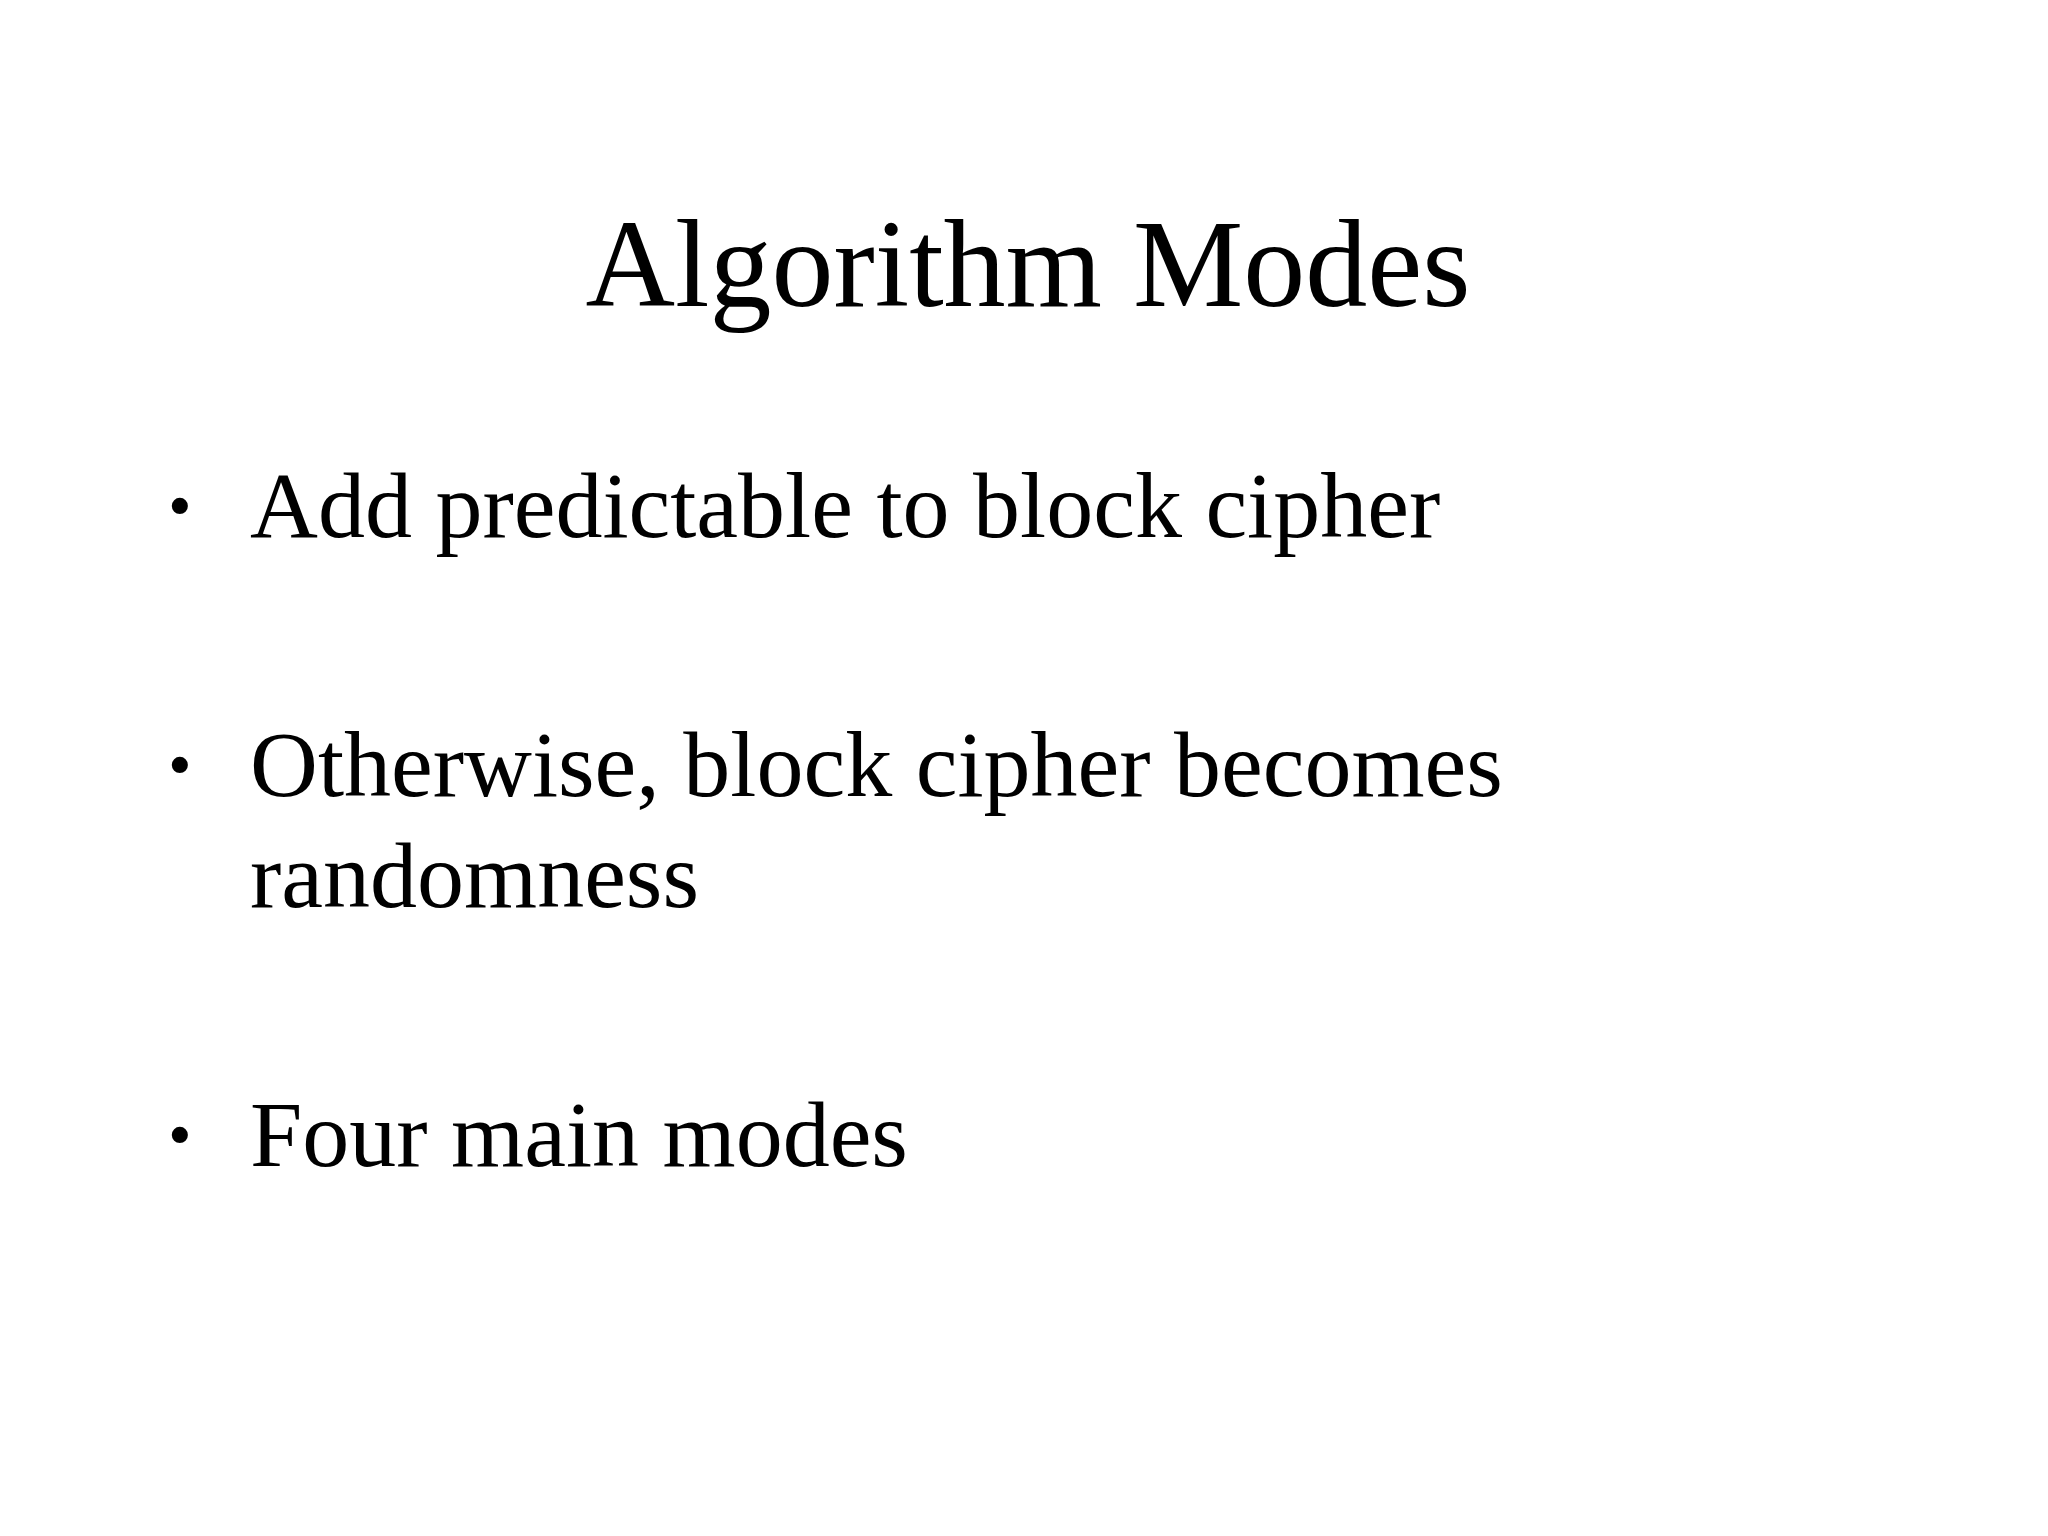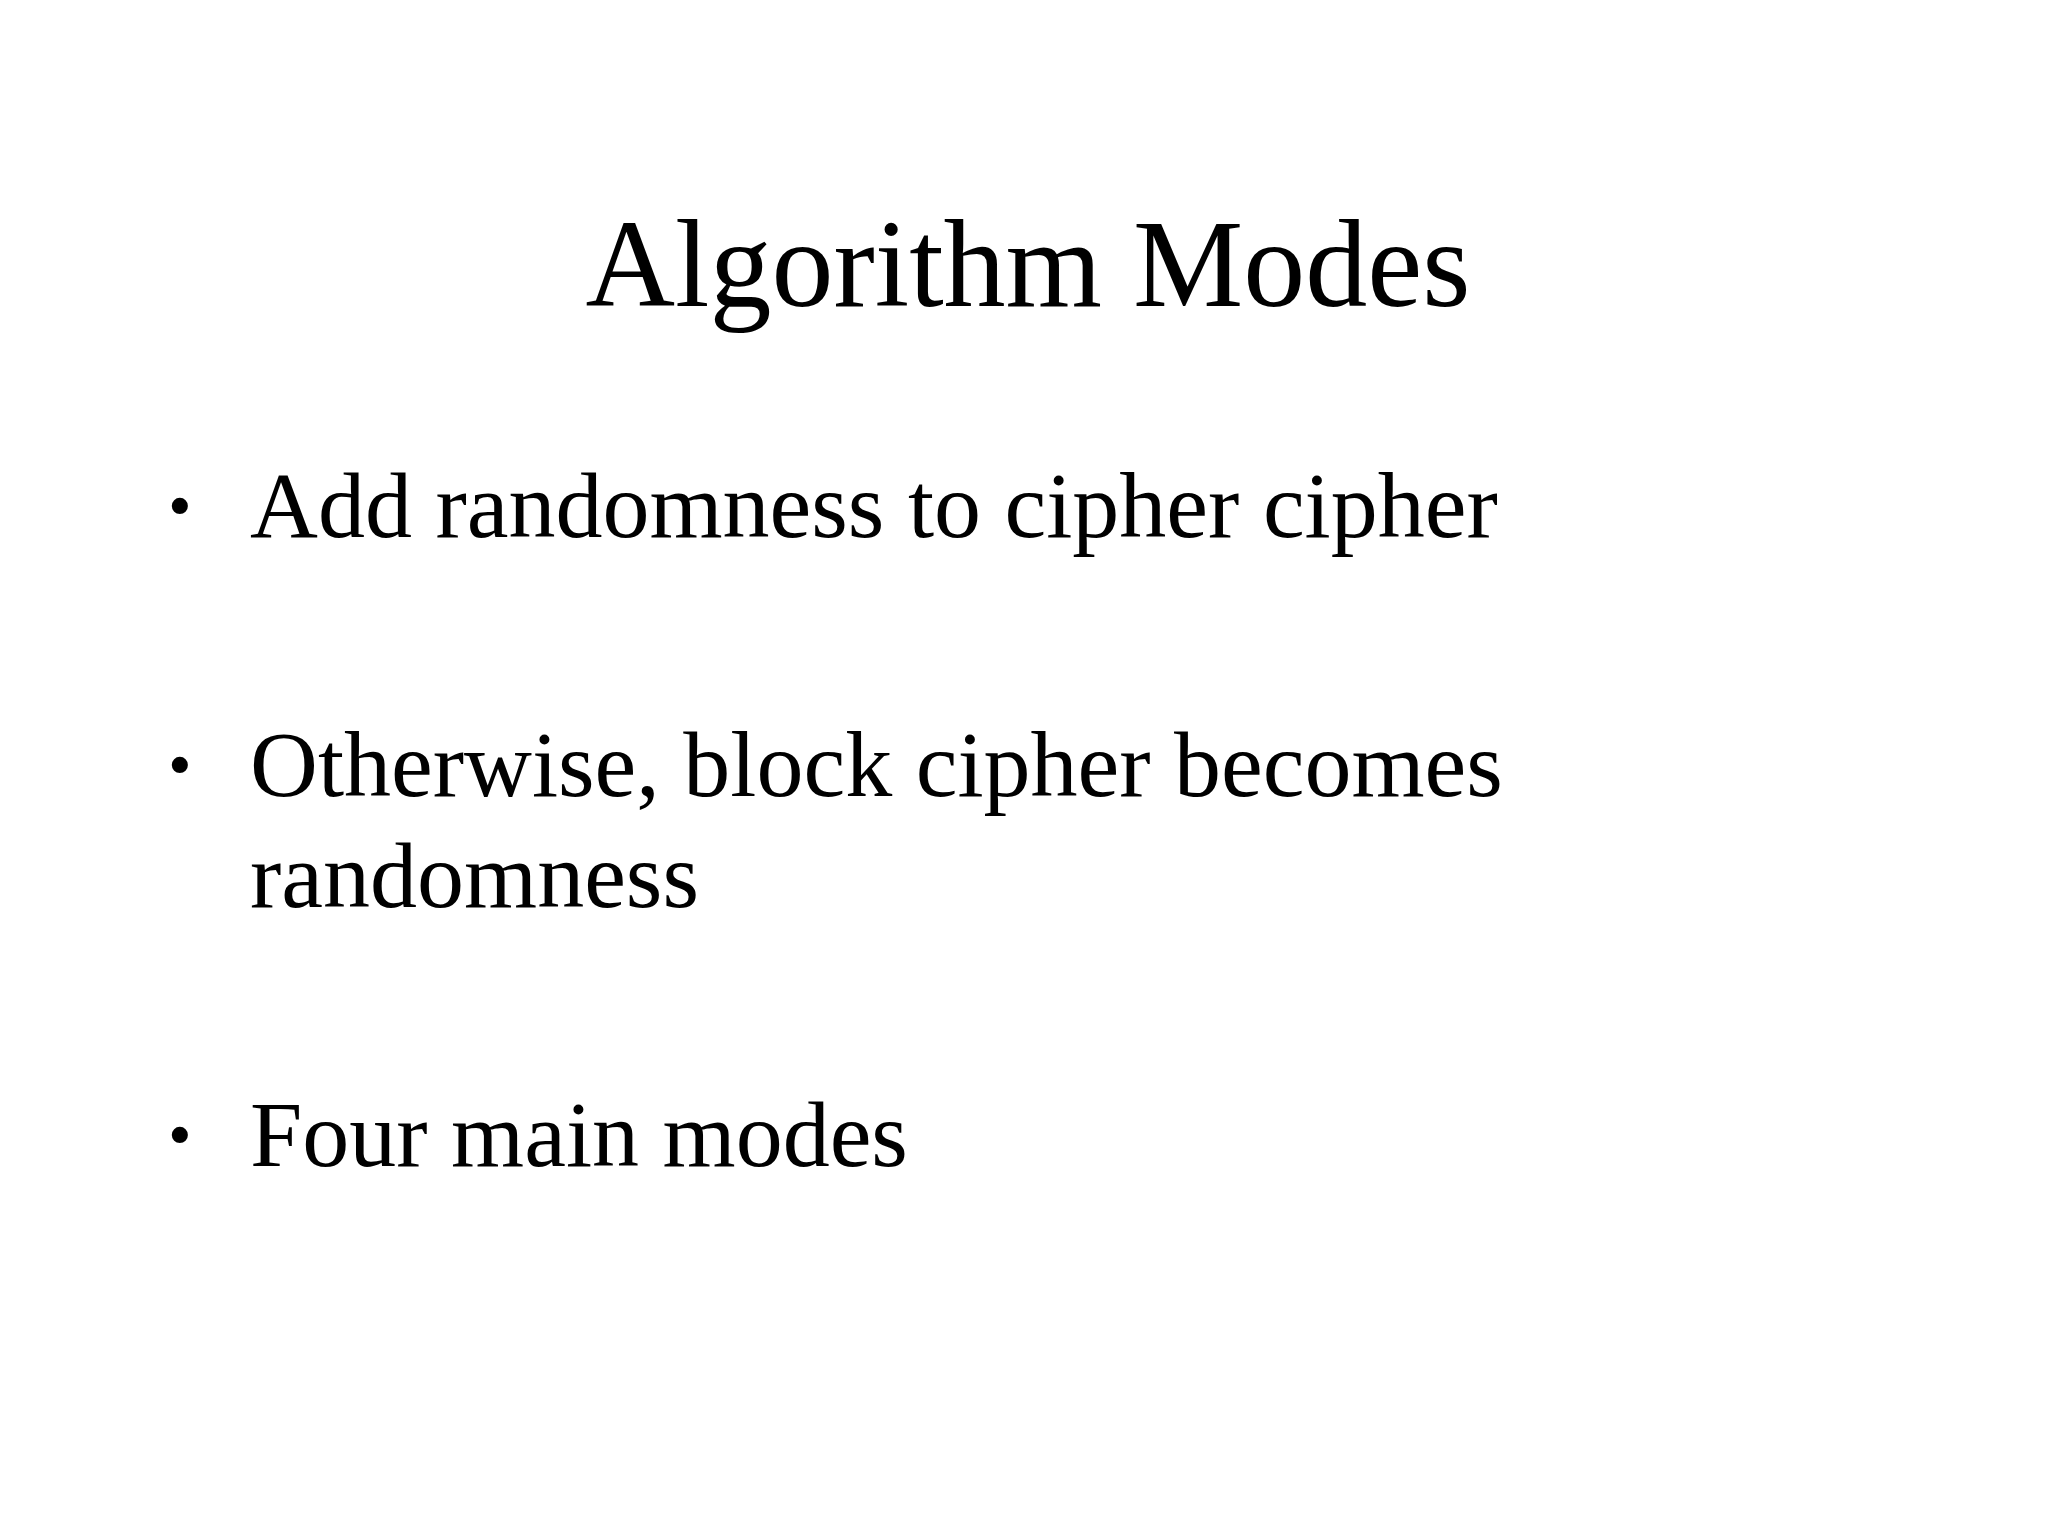--- a/index.html
+++ b/index.html
@@ -57,21 +57,21 @@
 <body>
 
 <div class="slide">
 
   <h1 class="title">Algorithm Modes</h1>
 
   <ul class="bullets">
 
     <li class="bullet-item">
       <span class="bullet-marker">•</span>
-      <span class="bullet-text">Add randomness to cipher cipher</span>
+      <span class="bullet-text">Add predictable to block cipher</span>
     </li>
 
     <li class="bullet-item">
       <span class="bullet-marker">•</span>
       <span class="bullet-text">Otherwise, block cipher becomes randomness</span>
     </li>
 
     <li class="bullet-item">
       <span class="bullet-marker">•</span>
       <span class="bullet-text">Four main modes</span>

